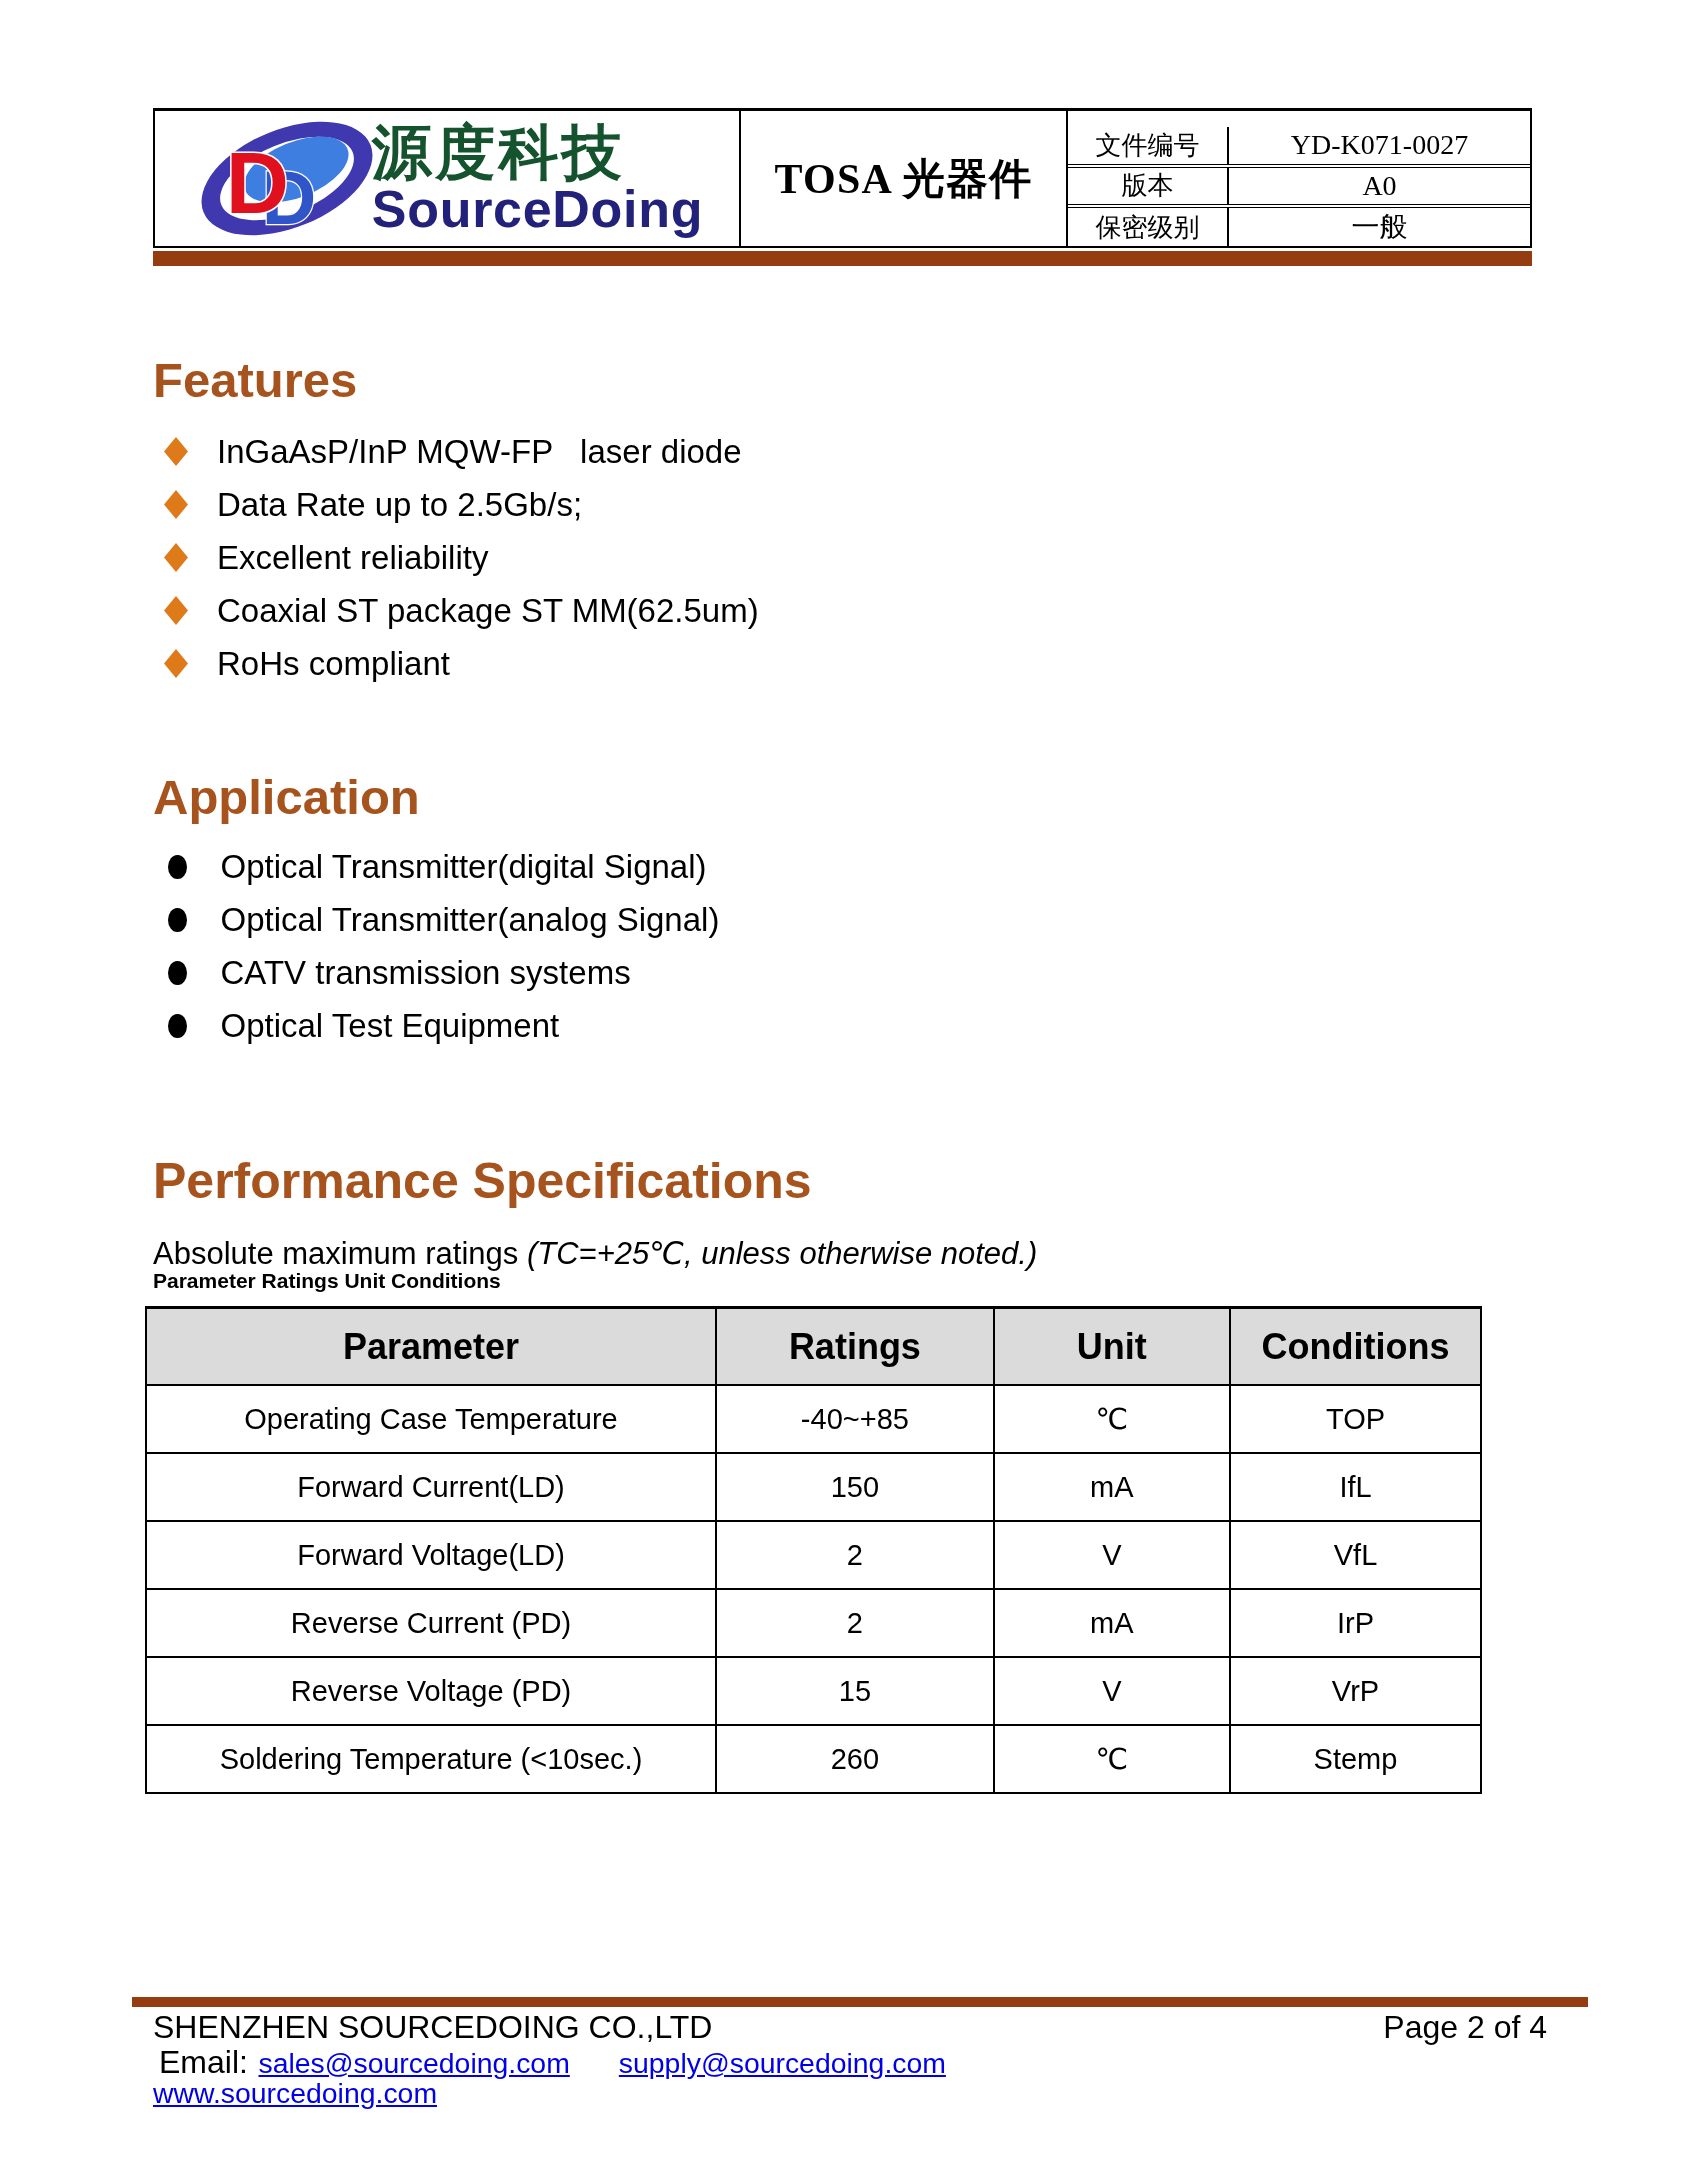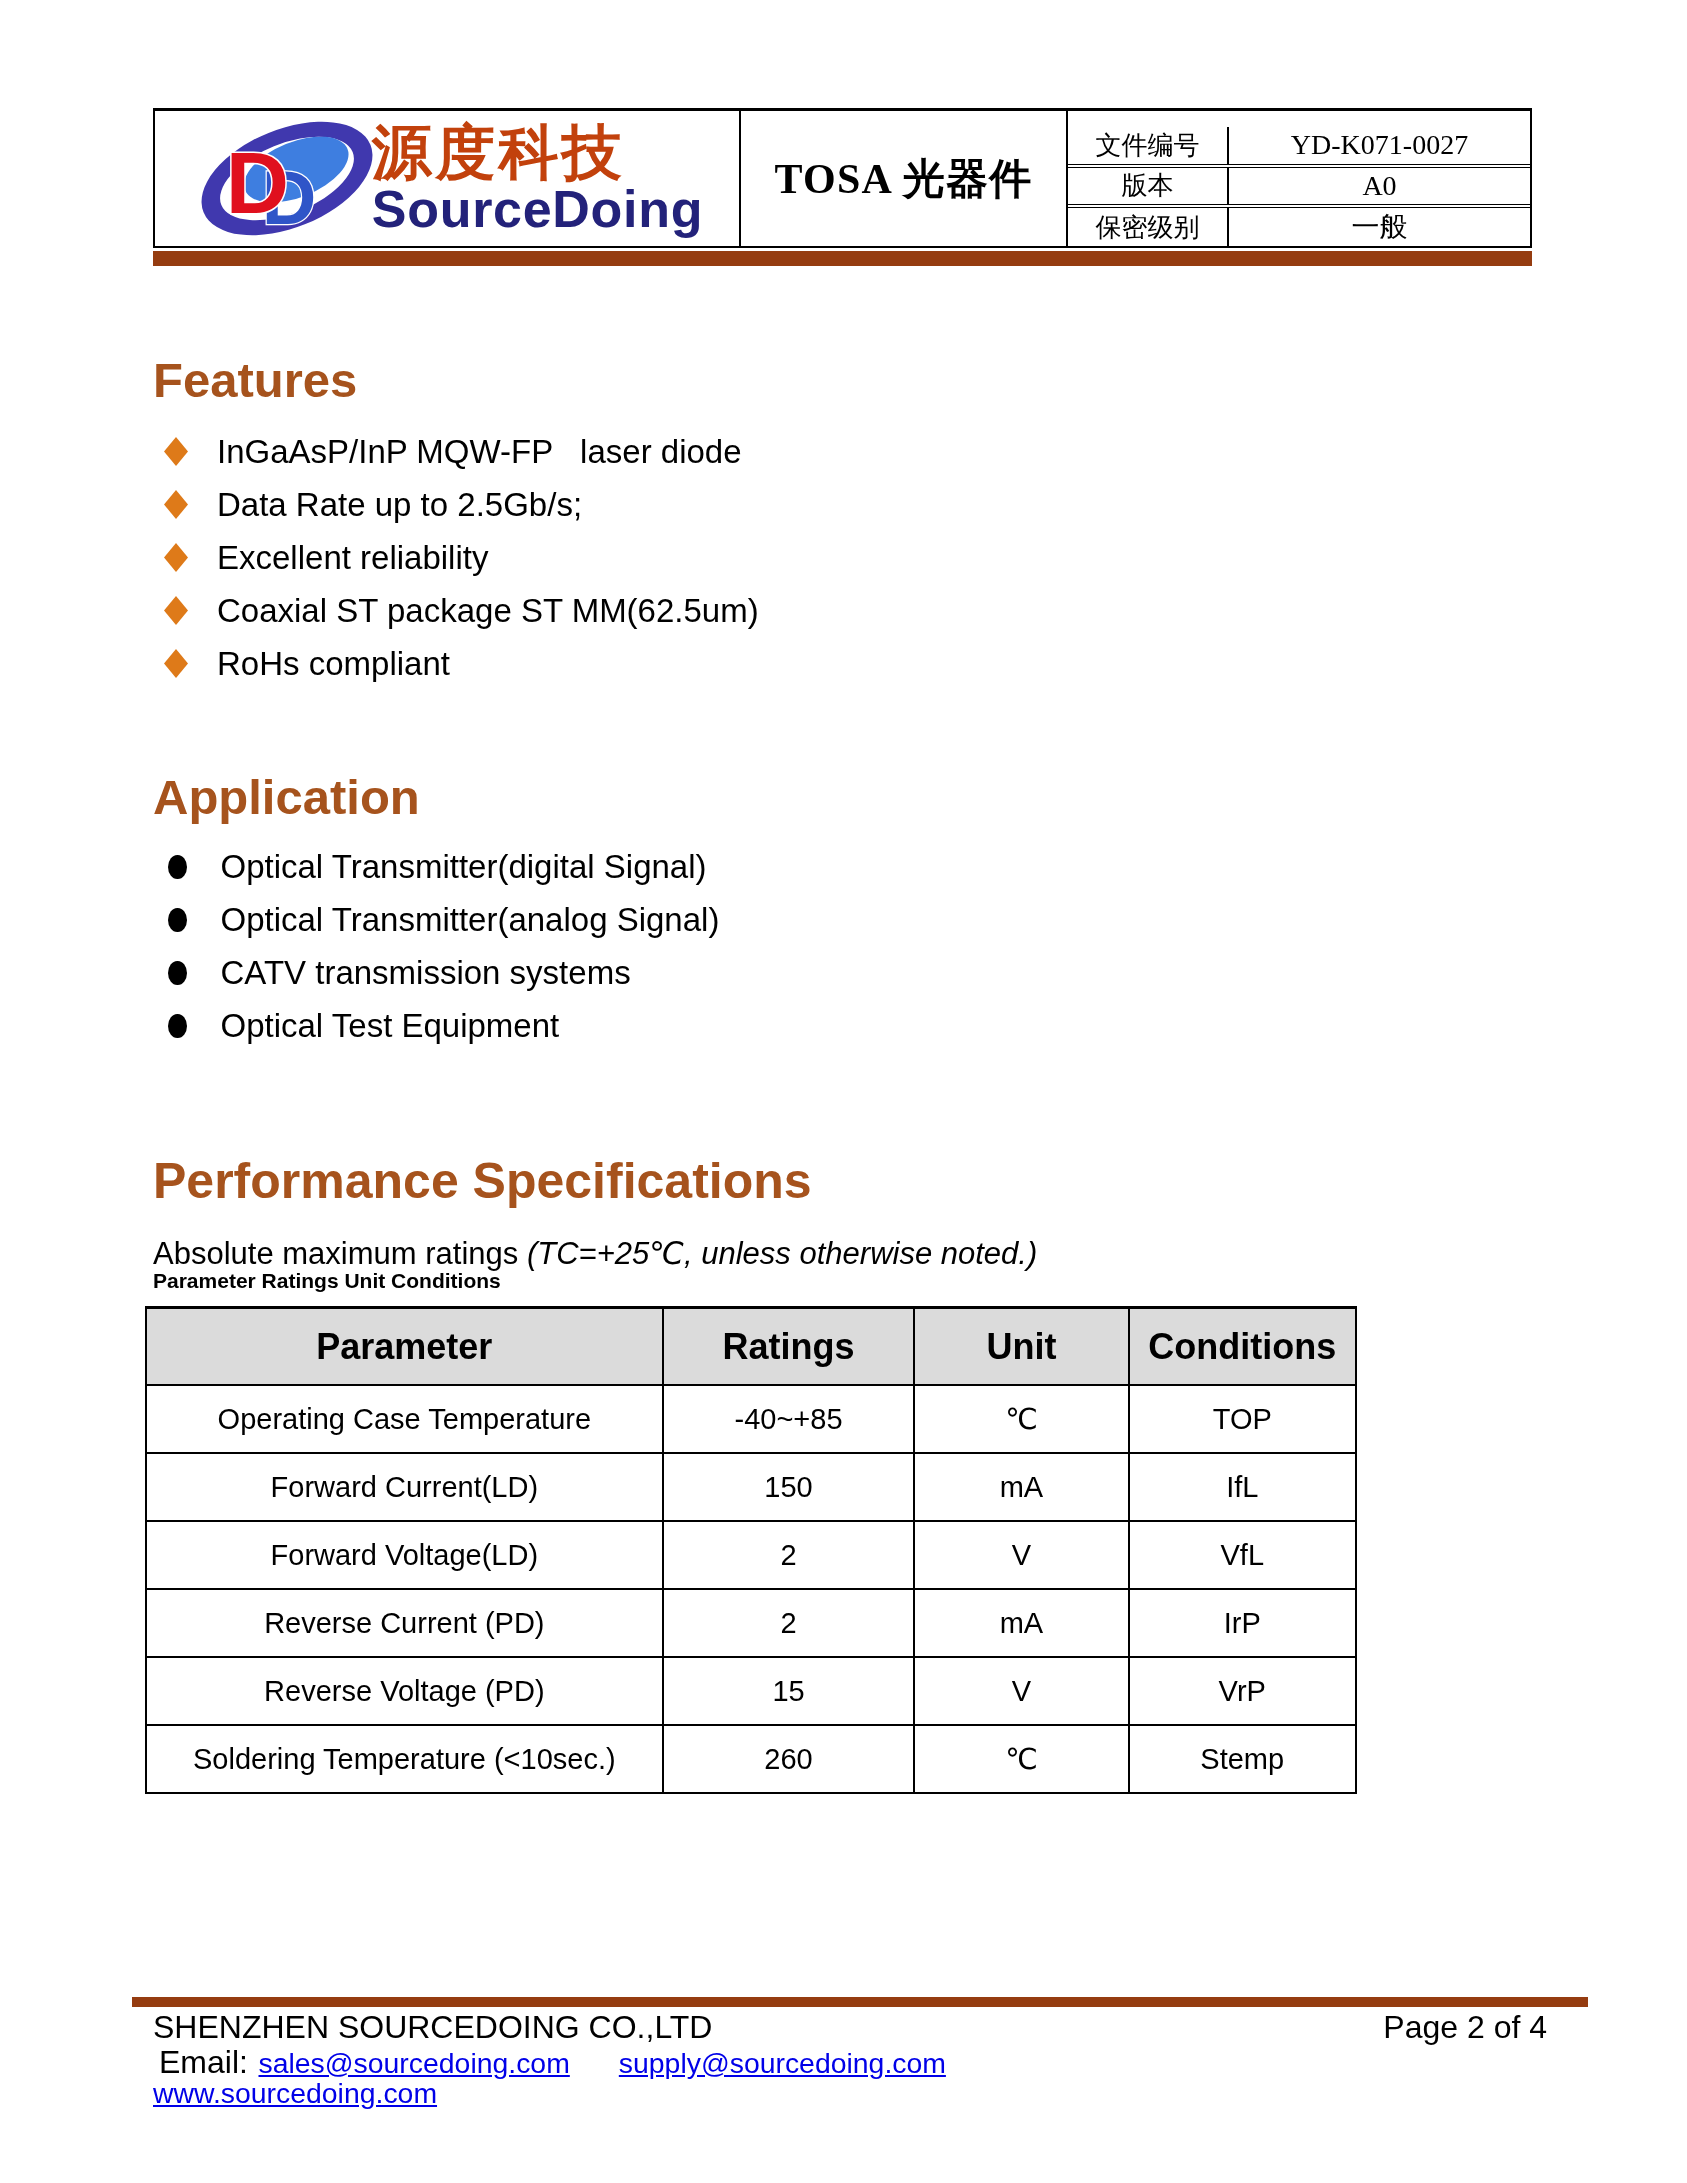--- a/index.html
+++ b/index.html
@@ -14,21 +14,21 @@
     position:absolute; left:153px; top:108px; width:1379px; height:140px;
     border:2px solid #000; border-top-width:3.3px; box-sizing:border-box;
     display:flex; background:#fff;
   }
   .logo-cell {
     width:586px; box-sizing:border-box; border-right:2px solid #000;
     display:flex; align-items:center; justify-content:center;
   }
   .logo-mark { width:198px; height:123px; flex:none; margin-right:-17px; }
   .logo-text { display:flex; flex-direction:column; align-items:flex-start; }
-  .logo-cn { font-size:60px; font-weight:bold; color:#c2410c; letter-spacing:3.3px; line-height:1.02; }
+  .logo-cn { font-size:60px; font-weight:bold; color:#14532d; letter-spacing:3.3px; line-height:1.02; }
   .logo-en { font-size:52px; font-weight:bold; color:#23227A; line-height:1; margin-top:0px; letter-spacing:0.7px; }
   .title-cell {
     width:327px; box-sizing:border-box; border-right:2px solid #000;
     display:flex; align-items:center; justify-content:center;
     font-family:"Liberation Serif","DejaVu Serif",serif;
     font-weight:bold; font-size:42px; letter-spacing:1.3px;
   }
   .meta-cell { flex:1; display:flex; flex-direction:column;margin-top:16px; }
   .meta-row { flex:1; display:flex; }
   .meta-row + .meta-row { border-top:4.6px double #000; }
@@ -64,21 +64,21 @@
     background:#000; border-radius:50%;
   }
 
   
   .specs-note { position:absolute; left:153px; top:1235px; font-size:31px; }
   .specs-note .italic { font-style:italic; }
   .specs-subtitle { position:absolute; left:153px; top:1269px; font-size:21px; font-weight:bold; }
 
   
   .specs-table {
-    position:absolute; left:145px; top:1306px; width:1212px;
+    position:absolute; left:145px; top:1306px; width:1337px;
     border-collapse:collapse; table-layout:fixed; text-align:center;
     border:2px solid #000;
   }
   .specs-table th {
     height:73px; background:#DBDBDB; font-size:36px; font-weight:bold;
     border:2px solid #000; border-bottom:2.6px solid #000; border-top:3.3px solid #000;
   }
   .specs-table td {
     height:64px; font-size:29px; font-weight:normal;
     border:2px solid #000; border-top-width:2.6px;

